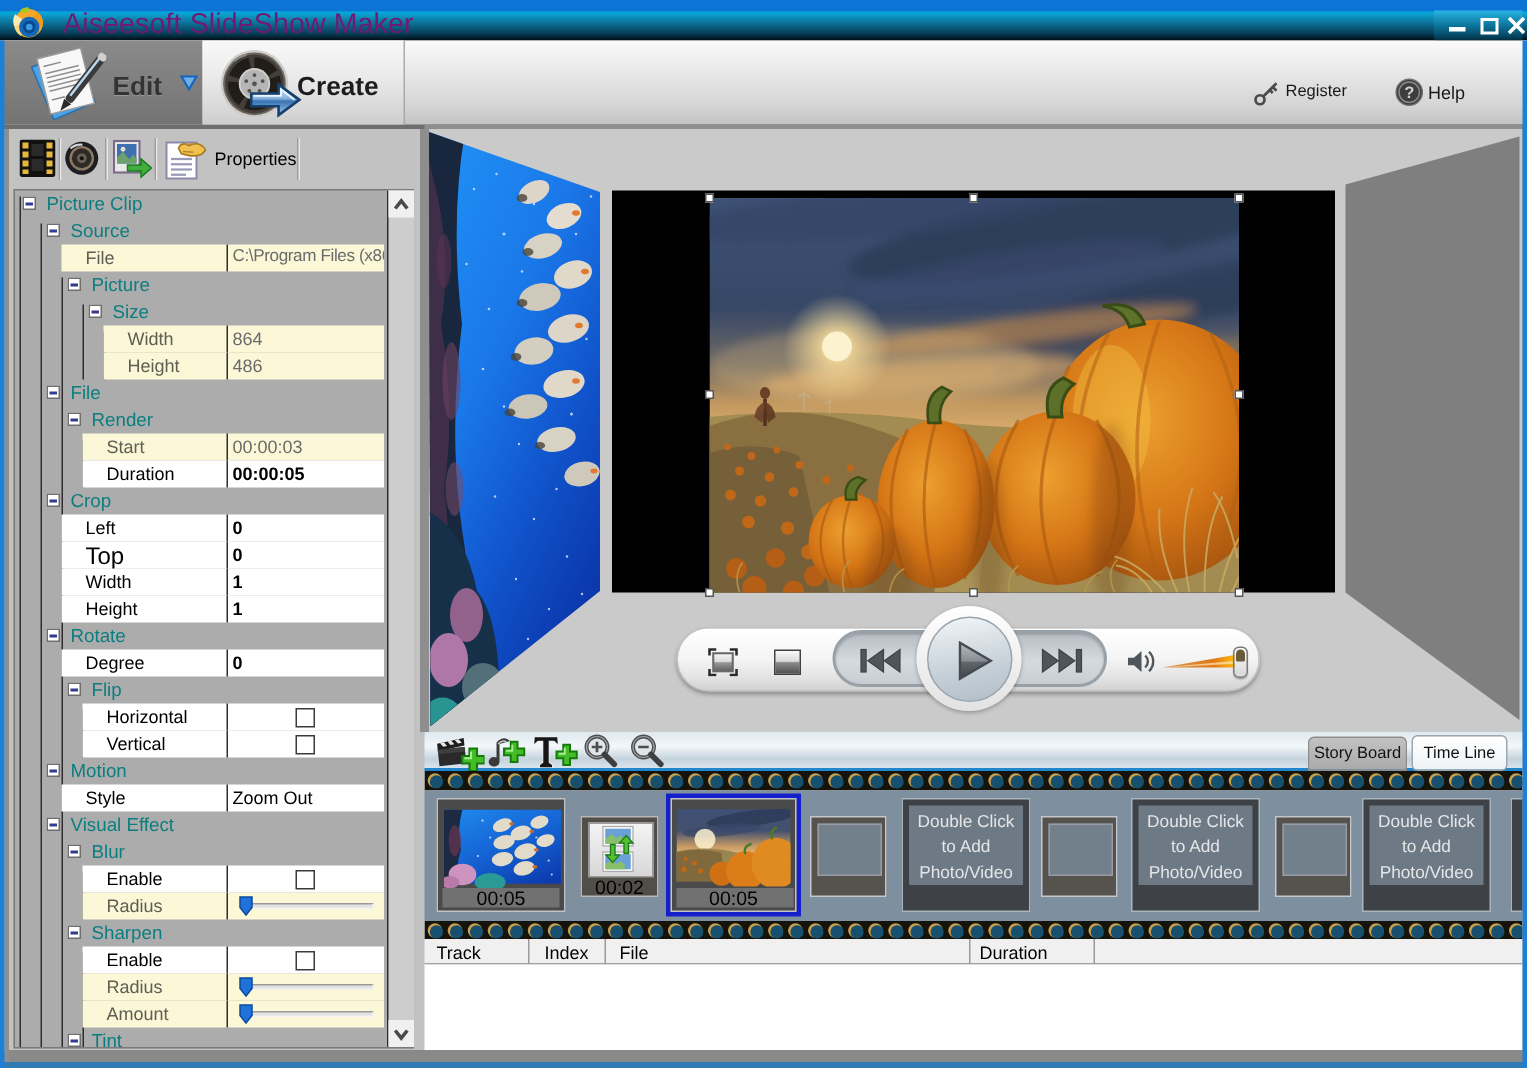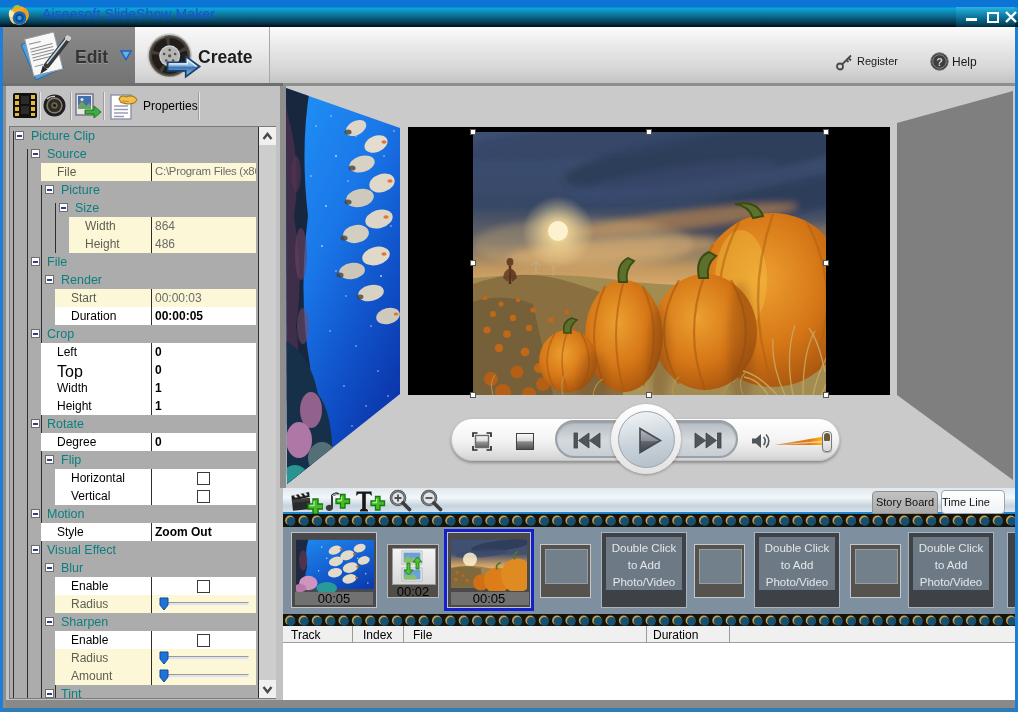--- a/index.html
+++ b/index.html
@@ -13,21 +13,21 @@
 <svg class="ab" style="left:8px;top:4px" width="22" height="22" viewBox="0 0 22 22">
  <circle cx="11" cy="11.5" r="9.5" fill="#f5a82c"></circle>
  <path d="M11 11.5 L2 5.5 A9.5 9.5 0 0 0 1.5 13.5 Z" fill="#fce9b0"></path>
  <path d="M11 11.5 L1.5 13.5 A9.5 9.5 0 0 0 6 20 Z" fill="#f8d684"></path>
  <path d="M11 11.5 L17 3.8 A9.5 9.5 0 0 1 20.3 14 Z" fill="#f09c1e"></path>
  <circle cx="11.5" cy="14" r="6.8" fill="#1468b8"></circle>
  <circle cx="11.5" cy="14" r="4.2" fill="#0a4a90"></circle>
  <circle cx="11.5" cy="14" r="2.2" fill="#3c9ade"></circle>
  <ellipse cx="8.5" cy="2.8" rx="3.2" ry="1.6" fill="#a8c820" transform="rotate(-18 8.5 2.8)"></ellipse>
 </svg>
-<div class="ab" style="left:42px;top:6px;font-size:14px;color:#1d4ed8;letter-spacing:0.1px;">Aiseesoft SlideShow Maker</div>
+<div class="ab" style="left:42px;top:6px;font-size:19px;color:#701a75;letter-spacing:0.1px;">Aiseesoft SlideShow Maker</div>
 <div class="ab" style="left:966px;top:18px;width:11px;height:3px;background:#fff;"></div>
 <div class="ab" style="left:987px;top:12px;width:8px;height:7px;border:2px solid #fff;"></div>
 <svg class="ab" style="left:1005px;top:11px" width="12" height="12" viewBox="0 0 12 12">
  <path d="M1 1 L11 11 M11 1 L1 11" stroke="#fff" stroke-width="2.4"></path>
 </svg>
 
 <div class="ab" style="left:0;top:27px;width:1018px;height:59px;
  background:linear-gradient(#fbfbfb,#e9e9e9 35%,#d6d6d6 75%,#c3c3c3);border-bottom:3px solid #6e6e6e;box-sizing:border-box;"></div>
 <div class="ab" style="left:0;top:27px;width:135px;height:56px;background:linear-gradient(#8a8a8a,#747474);"></div>
 <div class="ab" style="left:135px;top:27px;width:134px;height:56px;background:linear-gradient(#f8f8f8,#ececec 40%,#d9d9d9 80%,#cccccc);border-right:1px solid #a9a9a9;"></div>
@@ -239,21 +239,21 @@
     <div class="ab" style="left:45px;top:360px;width:201px;height:18px;background:#ffffff;"></div>
     <div class="ab" style="left:141px;top:360px;width:1px;height:18px;background:#2e2e2e;"></div>
     <div class="ab" style="left:61px;top:362px;font-size:12px;color:#000;">Vertical</div>
     <div class="ab" style="left:187px;top:362.5px;width:13px;height:13px;background:#fff;border:1.6px solid #3a3a3a;box-sizing:border-box;"></div>
     <div class="ab" style="left:21px;top:382px;width:9px;height:9px;background:#fff;border:1px solid #6e6e6e;box-sizing:border-box;"></div>
     <div class="ab" style="left:23px;top:385.5px;width:5px;height:2px;background:#323c8c;"></div>
     <div class="ab" style="left:37px;top:380px;font-size:12.5px;color:#0d7e7f;">Motion</div>
     <div class="ab" style="left:31px;top:396px;width:215px;height:18px;background:#ffffff;"></div>
     <div class="ab" style="left:141px;top:396px;width:1px;height:18px;background:#2e2e2e;"></div>
     <div class="ab" style="left:47px;top:398px;font-size:12px;color:#000;">Style</div>
-    <div class="ab" style="left:145px;top:398px;font-size:12px;font-weight:bold;color:#000;white-space:nowrap;overflow:hidden;width:101px;">Zoom Out</div>
+    <div class="ab" style="left:145px;top:398px;font-size:12px;font-weight:normal;color:#000;white-space:nowrap;overflow:hidden;width:101px;">Zoom Out</div>
     <div class="ab" style="left:21px;top:418px;width:9px;height:9px;background:#fff;border:1px solid #6e6e6e;box-sizing:border-box;"></div>
     <div class="ab" style="left:23px;top:421.5px;width:5px;height:2px;background:#323c8c;"></div>
     <div class="ab" style="left:37px;top:416px;font-size:12.5px;color:#0d7e7f;">Visual Effect</div>
     <div class="ab" style="left:35px;top:436px;width:9px;height:9px;background:#fff;border:1px solid #6e6e6e;box-sizing:border-box;"></div>
     <div class="ab" style="left:37px;top:439.5px;width:5px;height:2px;background:#323c8c;"></div>
     <div class="ab" style="left:51px;top:434px;font-size:12.5px;color:#0d7e7f;">Blur</div>
     <div class="ab" style="left:45px;top:450px;width:201px;height:18px;background:#ffffff;"></div>
     <div class="ab" style="left:141px;top:450px;width:1px;height:18px;background:#2e2e2e;"></div>
     <div class="ab" style="left:61px;top:452px;font-size:12px;color:#000;">Enable</div>
     <div class="ab" style="left:187px;top:452.5px;width:13px;height:13px;background:#fff;border:1.6px solid #3a3a3a;box-sizing:border-box;"></div>
@@ -621,21 +621,21 @@
 </svg>
 <svg class="ab" style="left:419px;top:489px" width="26" height="26" viewBox="0 0 26 26">
  <circle cx="10" cy="9" r="7" fill="#dfe5ea" stroke="#4e4e4e" stroke-width="2.6"></circle>
  <circle cx="10" cy="9" r="7" fill="none" stroke="#9aa0a4" stroke-width="0.8"></circle>
  <path d="M6.5 9 L13.5 9" stroke="#4e4e4e" stroke-width="1.8"></path>
  <path d="M15 14 L21.5 20.5" stroke="#3e3e3e" stroke-width="3.8" stroke-linecap="round"></path>
 </svg>
 <div class="ab" style="left:872px;top:491px;width:66px;height:23px;background:linear-gradient(#c2c2c2,#aaaaaa);border:1px solid #8e8e8e;border-radius:4px 4px 0 0;box-sizing:border-box;
  font-size:11px;color:#111;text-align:center;line-height:21px;white-space:nowrap;">Story Board</div>
 <div class="ab" style="left:941px;top:490px;width:64px;height:24px;background:linear-gradient(#ffffff,#eff3f6);border:1px solid #9aa6b0;border-radius:4px;box-sizing:border-box;
- font-size:11px;color:#111;text-align:left;line-height:22px;white-space:nowrap;">Time Line</div>
+ font-size:11px;color:#111;text-align:center;line-height:22px;white-space:nowrap;">Time Line</div>
 <svg class="ab" style="left:283px;top:514px" width="732" height="13" viewBox="0 0 732 13">
     <rect width="732" height="13" fill="#14140c"></rect>
     <g transform="translate(1.0,0)">
       <circle cx="6" cy="6.4" r="4.9" fill="#c8a050"></circle>
       <circle cx="7" cy="7.3" r="4.4" fill="#16506e"></circle>
     </g>
     <g transform="translate(14.350000000000023,0)">
       <circle cx="6" cy="6.4" r="4.9" fill="#c8a050"></circle>
       <circle cx="7" cy="7.3" r="4.4" fill="#16506e"></circle>
     </g>

